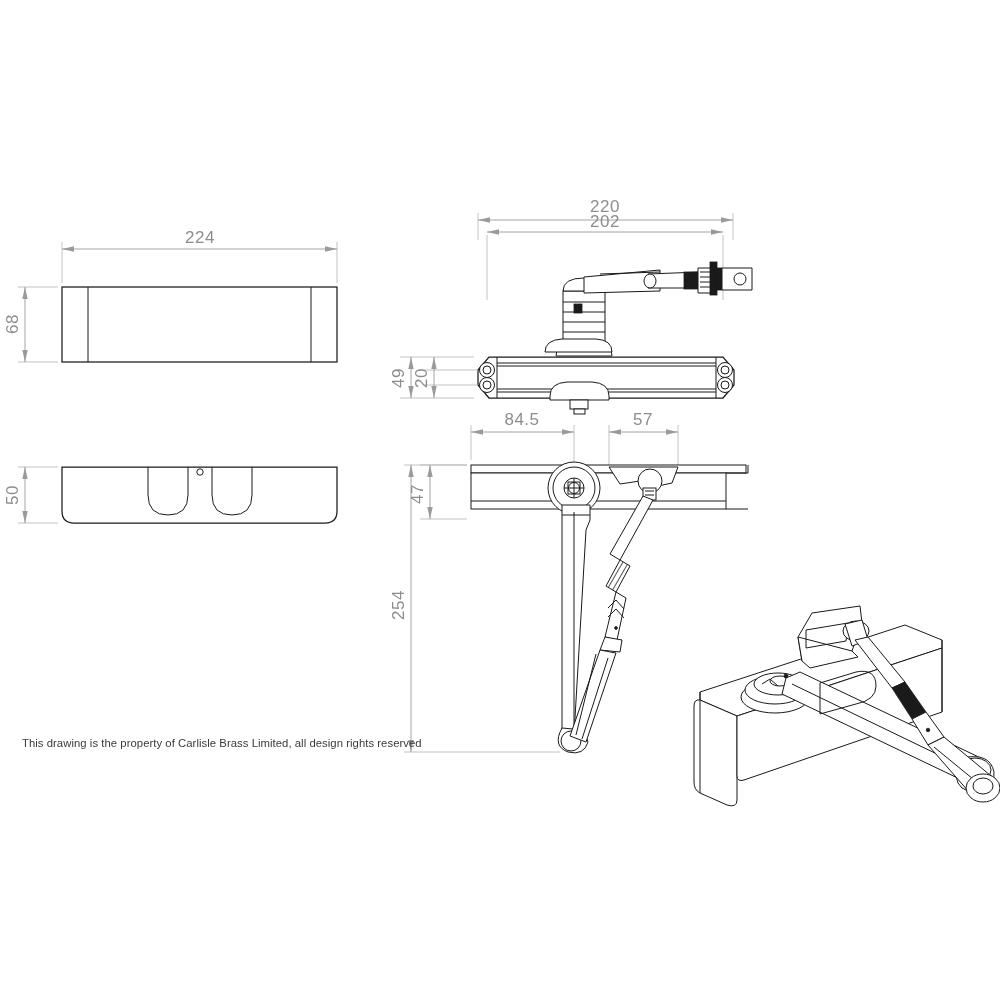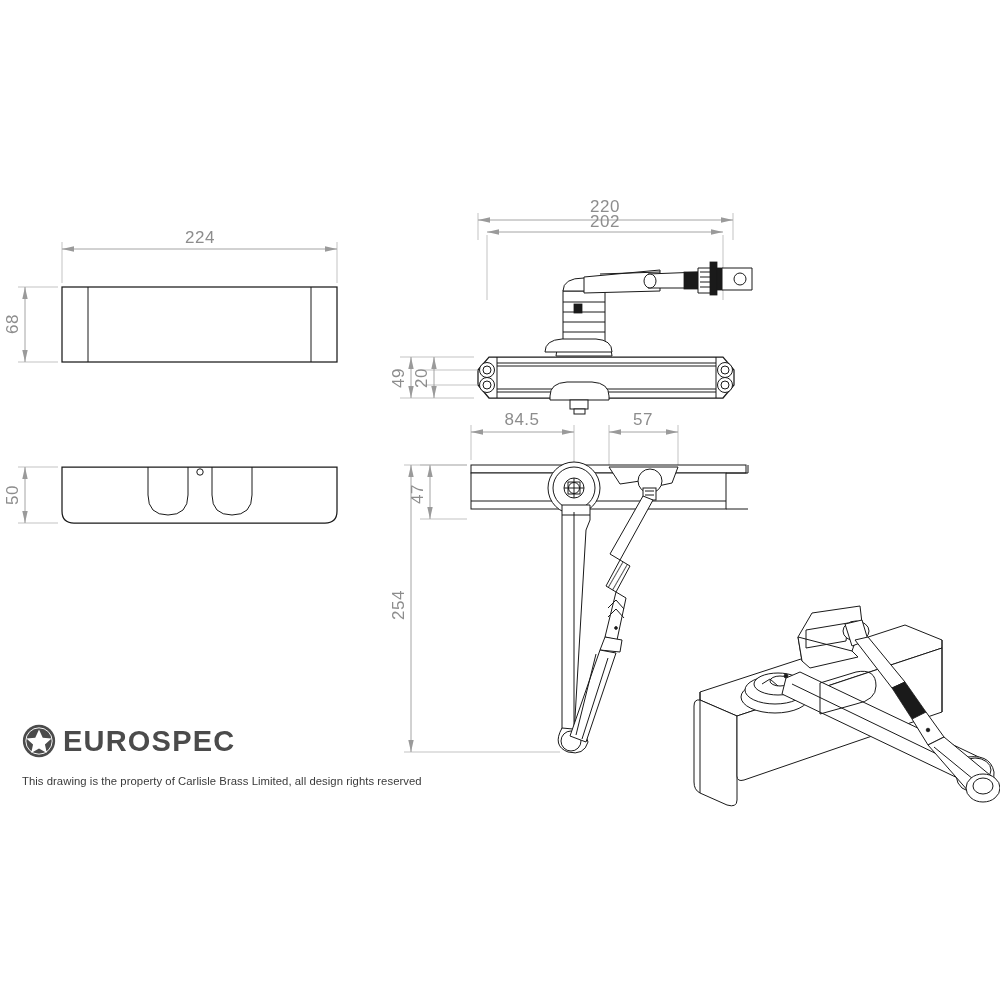--- a/index.html
+++ b/index.html
@@ -387,24 +387,16 @@
         <path d="M 928 745 L 944 737 L 996 780 L 994 795 L 976 800 Z" class="obj-fill-thin"></path>
         <path d="M 934 747 L 984 788" class="obj-thin"></path>
         <ellipse cx="983" cy="788" rx="17" ry="14" class="obj-fill-thin"></ellipse>
         <ellipse cx="983" cy="786" rx="10" ry="8" class="obj-thin"></ellipse>
       </g>
     </g>
 
   </svg>
 
   <div class="title-block">
-    <div class="brand-row">
-      <svg class="brand-mark" viewBox="0 0 40 40" xmlns="http://www.w3.org/2000/svg">
-        <circle cx="20" cy="20" r="19" fill="#4b4b4b"></circle>
-        <circle cx="20" cy="20" r="15.5" fill="none" stroke="#ffffff" stroke-width="1.1"></circle>
-        <polygon points="20,6.5 24.4,16.1 34.8,17.1 27,24 29.2,34.2 20,28.9 10.8,34.2 13,24 5.2,17.1 15.6,16.1" fill="#ffffff"></polygon>
-      </svg>
-      <div class="brand-word">EUROSPEC</div>
-    </div>
     <div class="copyright">This drawing is the property of Carlisle Brass Limited, all design rights reserved</div>
   </div>
 
 </div>
 
 </body></html>

